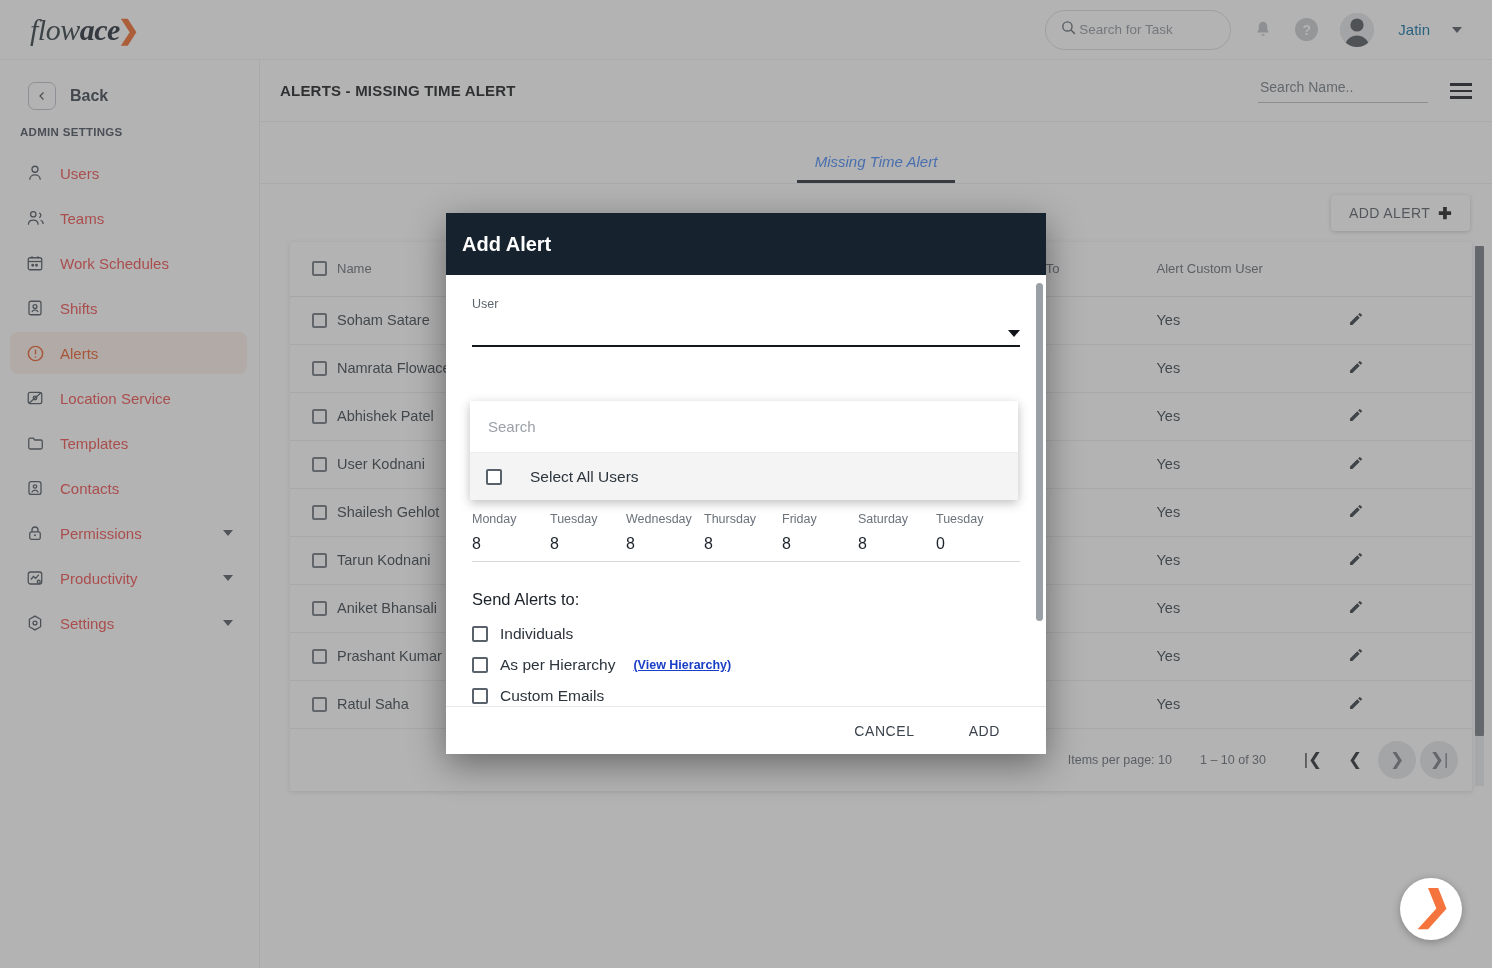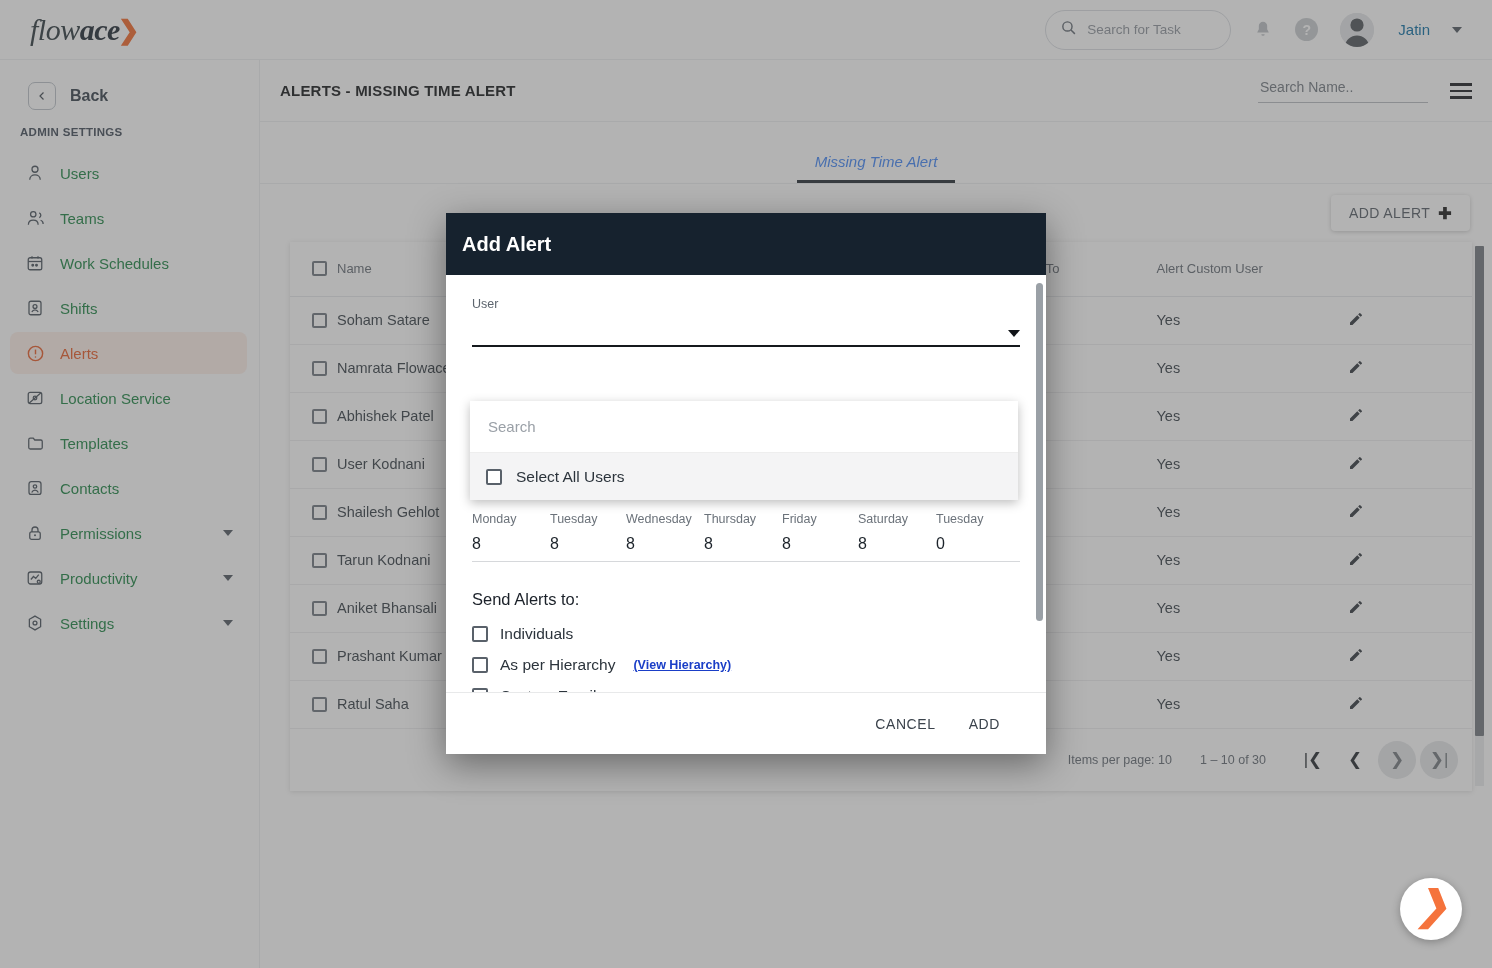--- a/index.html
+++ b/index.html
@@ -52,21 +52,21 @@
     margin-left: -2px; transform: translateY(-8px) rotate(6px);
     display: inline-block;
   }
   .topbar-right {
     margin-left: auto; display: flex; align-items: center;
     gap: 22px; padding-right: 30px;
   }
   .task-search {
     width: 186px; height: 40px;
     border: 1px solid #d8dbe0; border-radius: 22px;
-    display: flex; align-items: center; gap: 8px;
+    display: flex; align-items: center; gap: 0;
     padding: 0 14px;
     background: #fff;
   }
   .task-search input {
     border: 0; outline: 0; background: transparent;
     font-size: 13.5px; color: #5d6570;
     font-family: "Liberation Sans", sans-serif;
     width: 130px;
   }
   .task-search input::placeholder { color: #8b9199; }
@@ -122,21 +122,21 @@
     display: flex; align-items: center;
     height: 42px; margin: 3px 12px 3px 10px;
     padding-left: 14px; border-radius: 8px;
     cursor: pointer; position: relative;
   }
   .nav-item .nav-icon {
     width: 22px; height: 22px;
     display: flex; align-items: center; justify-content: center;
     margin-right: 14px; flex: 0 0 auto;
   }
-  .nav-item .nav-label { font-size: 15px; color: #15803d; }
+  .nav-item .nav-label { font-size: 15px; color: #ef4444; }
   .nav-item.active { background: #fdeee8; }
   .nav-item.active .nav-label { color: #e8551f; }
   .nav-chevron {
     margin-left: auto; margin-right: 14px;
     width: 0; height: 0;
     border-left: 5px solid transparent;
     border-right: 5px solid transparent;
     border-top: 6px solid #4a525c;
   }
 
@@ -335,21 +335,21 @@
     padding: 0 16px; border-bottom: 1px solid #eeeeee;
   }
   .dd-search input {
     border: 0; outline: 0; width: 100%;
     font-size: 15px; color: #4b535c;
     font-family: Liberation Sans, sans-serif;
   }
   .dd-search input::placeholder { color: #9aa0a7; }
   .dd-option {
     height: 47px; display: flex; align-items: center;
-    padding: 0 16px; gap: 14px;
+    padding: 0 16px; gap: 28px;
     background: #f4f4f5; cursor: pointer;
     font-size: 15.5px; color: #2c343c;
   }
   .cb-lg {
     display: inline-block; width: 16px; height: 16px;
     border: 2px solid #59616a; border-radius: 2px;
     background: #fff; flex: 0 0 auto;
   }
 
   .sect-title {
@@ -377,23 +377,23 @@
   }
   .modal-scrollbar {
     position: absolute; right: 3px; top: 8px;
     width: 7px; height: 390px; background: transparent;
   }
   .modal-scrollbar .thumb {
     position: absolute; top: 0; left: 0; width: 7px;
     height: 338px; background: #9aa0a6; border-radius: 4px;
   }
   .modal-footer {
-    height: 62px; border-top: 1px solid #e8e9ea;
+    height: 48px; border-top: 1px solid #e8e9ea;
     display: flex; align-items: center; justify-content: flex-end;
-    gap: 21px; padding-right: 40px;
+    gap: 42px; padding-right: 40px;
     background: #ffffff;
   }
   .modal-btn {
     background: transparent; border: 0; cursor: pointer;
     font-size: 14px; letter-spacing: 0.6px; color: #3b434c;
     font-family: "Liberation Sans", sans-serif;
   }
 </style>
 </head>
 <body>

